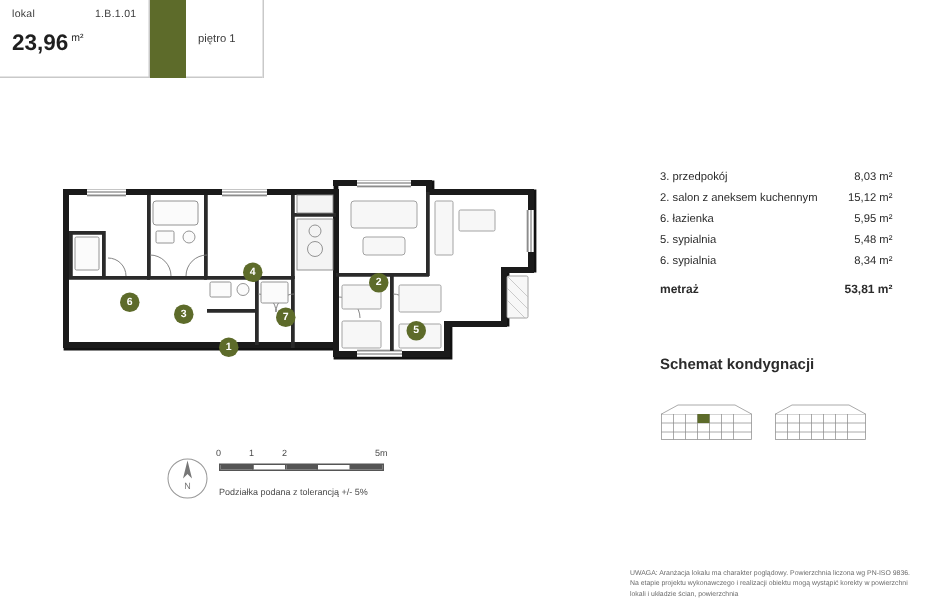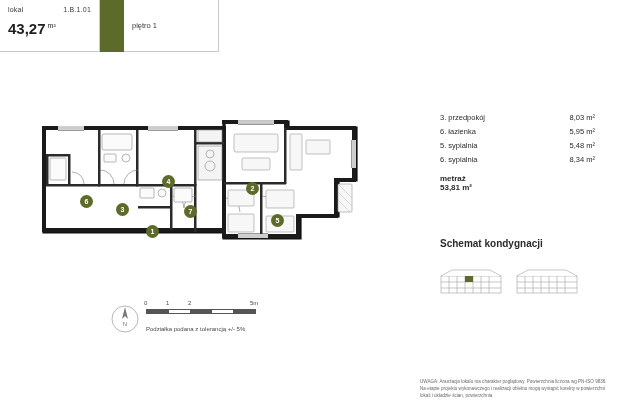--- a/index.html
+++ b/index.html
@@ -50,21 +50,21 @@
     font-weight: normal;
     vertical-align: super;
     margin-left: 2px;
   }
   .hdr-green {
     width: 24px;
     height: 52px;
     background: #5d6b2a;
   }
   .hdr-right {
-    width: 95px;
+    width: 52px;
     height: 52px;
     box-sizing: border-box;
     border-right: 1px solid #c9c9c9;
     display: flex;
     flex-direction: column;
   }
   .hdr-cell {
     flex: 1;
     display: flex;
     align-items: center;
@@ -167,21 +167,20 @@
   }
   .room-row .nm { white-space: nowrap; }
   .room-row .vl { white-space: nowrap; }
   .room-total {
     display: flex;
     justify-content: space-between;
     align-items: baseline;
     padding: 7px 0 2px 0;
     font-weight: bold;
     font-size: 8px;
-    flex-direction: column;
   }
   .schemat-title {
     position: absolute;
     left: 440px;
     top: 238px;
     font-size: 10px;
     font-weight: bold;
     color: #2b2b2b;
   }
   .schemat {
@@ -207,21 +206,21 @@
 </head>
 <body>
 
 <div class="header">
   <div class="hdr-left">
     <div class="hdr-lokal-row">
       <span>lokal</span>
       <span>1.B.1.01</span>
     </div>
     <div class="hdr-area">
-      <span>43,27</span><span class="unit">m²</span>
+      <span>23,96</span><span class="unit">m²</span>
     </div>
   </div>
   <div class="hdr-green"></div>
   <div class="hdr-right">
     <div class="hdr-cell">piętro 1</div>
   </div>
 </div>
 
 <div class="plan">
   <svg width="320" height="135" viewBox="0 0 320 135">
@@ -366,20 +365,24 @@
   </div>
   <div class="scale-note">Podziałka podana z tolerancją +/- 5%</div>
 </div>
 
 <div class="rooms">
   <div class="room-row">
     <span class="nm">3. przedpokój</span>
     <span class="vl">8,03 m²</span>
   </div>
   <div class="room-row">
+    <span class="nm">2. salon z aneksem kuchennym</span>
+    <span class="vl">15,12 m²</span>
+  </div>
+  <div class="room-row">
     <span class="nm">6. łazienka</span>
     <span class="vl">5,95 m²</span>
   </div>
   <div class="room-row">
     <span class="nm">5. sypialnia</span>
     <span class="vl">5,48 m²</span>
   </div>
   <div class="room-row">
     <span class="nm">6. sypialnia</span>
     <span class="vl">8,34 m²</span>

